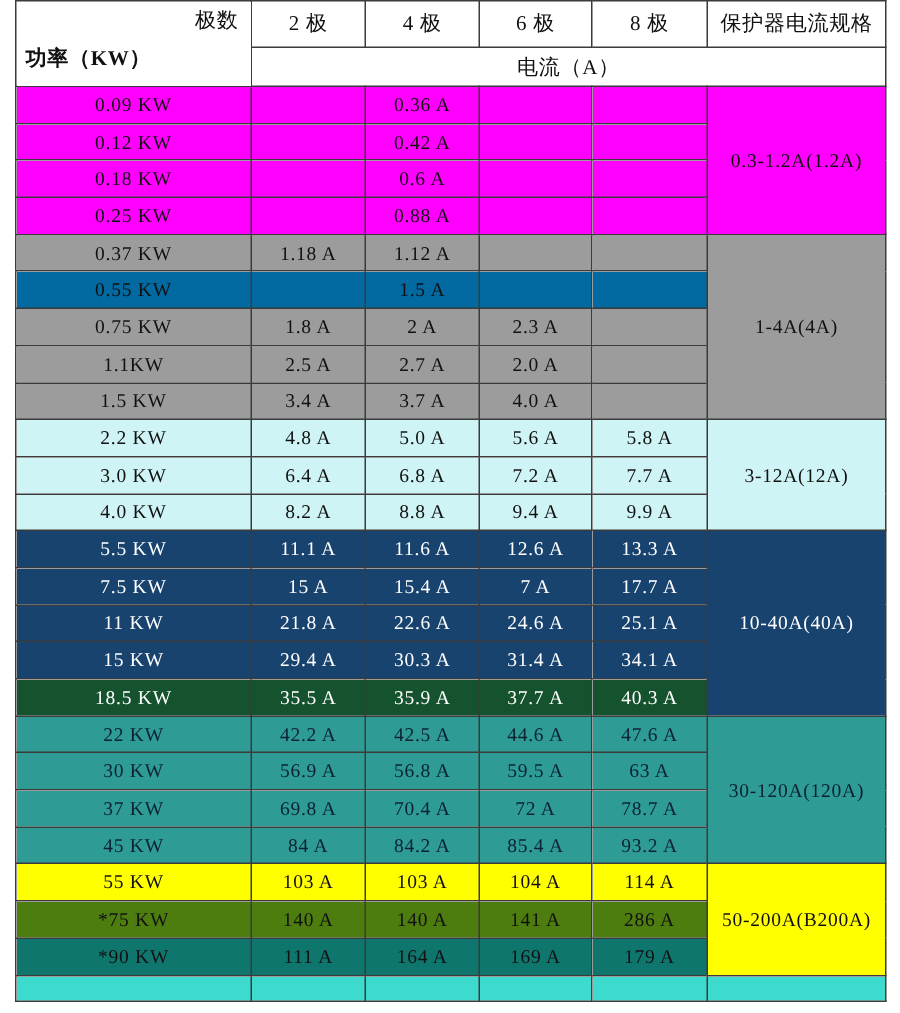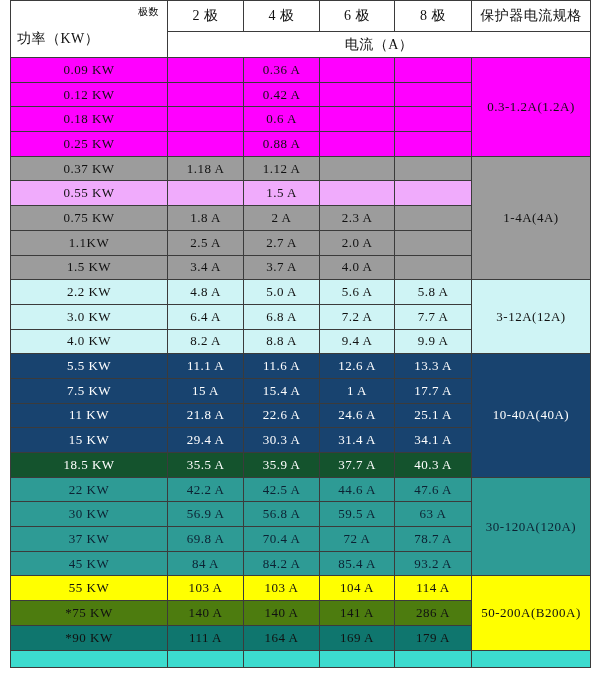--- a/index.html
+++ b/index.html
@@ -38,24 +38,24 @@
     font-size: 13px;
     letter-spacing: 0.5px;
     overflow: hidden;
     white-space: nowrap;
   }
   .motor-table thead th { font-size: 14px; background: #ffffff; }
   .hdr-row1 th { height: 30px; }
   .hdr-row2 th { height: 25px; }
   th.corner { position: relative; }
   .corner .poles-label {
-    position: absolute; top: 4px; right: 8px; font-size: 10px;
+    position: absolute; top: 4px; right: 8px; font-size: 14px;
   }
   .corner .power-label {
-    position: absolute; left: 6px; top: 29px; font-size: 14px;
+    position: absolute; left: 6px; top: 29px; font-size: 14px; font-weight: bold;
   }
   .motor-table tbody td { height: 23.7px; }
   td.protection-cell { font-size: 13px; }
   tr.partial-row td { height: 8px; }
   .watermark {
     position: absolute;
     left: 95px;
     top: 498px;
     width: 500px;
     height: 90px;
@@ -131,21 +131,21 @@
           <td>&nbsp;</td>
         </tr>
         <tr style="background: rgb(156, 156, 156); color: rgb(17, 17, 17);">
           <td>0.37 KW</td>
           <td>1.18 A</td>
           <td>1.12 A</td>
           <td>&nbsp;</td>
           <td>&nbsp;</td>
           <td class="protection-cell" rowspan="5">1-4A(4A)</td>
         </tr>
-        <tr style="background: #f0abfc; color: rgb(17, 17, 17);">
+        <tr style="background: #0369a1; color: rgb(17, 17, 17);">
           <td>0.55 KW</td>
           <td>&nbsp;</td>
           <td>1.5 A</td>
           <td>&nbsp;</td>
           <td>&nbsp;</td>
         </tr>
         <tr style="background: rgb(156, 156, 156); color: rgb(17, 17, 17);">
           <td>0.75 KW</td>
           <td>1.8 A</td>
           <td>2 A</td>
@@ -193,21 +193,21 @@
           <td>11.1 A</td>
           <td>11.6 A</td>
           <td>12.6 A</td>
           <td>13.3 A</td>
           <td class="protection-cell" rowspan="5">10-40A(40A)</td>
         </tr>
         <tr style="background: rgb(24, 67, 111); color: rgb(255, 255, 255);">
           <td>7.5 KW</td>
           <td>15 A</td>
           <td>15.4 A</td>
-          <td>1 A</td>
+          <td>7 A</td>
           <td>17.7 A</td>
         </tr>
         <tr style="background: rgb(24, 67, 111); color: rgb(255, 255, 255);">
           <td>11 KW</td>
           <td>21.8 A</td>
           <td>22.6 A</td>
           <td>24.6 A</td>
           <td>25.1 A</td>
         </tr>
         <tr style="background: rgb(24, 67, 111); color: rgb(255, 255, 255);">

